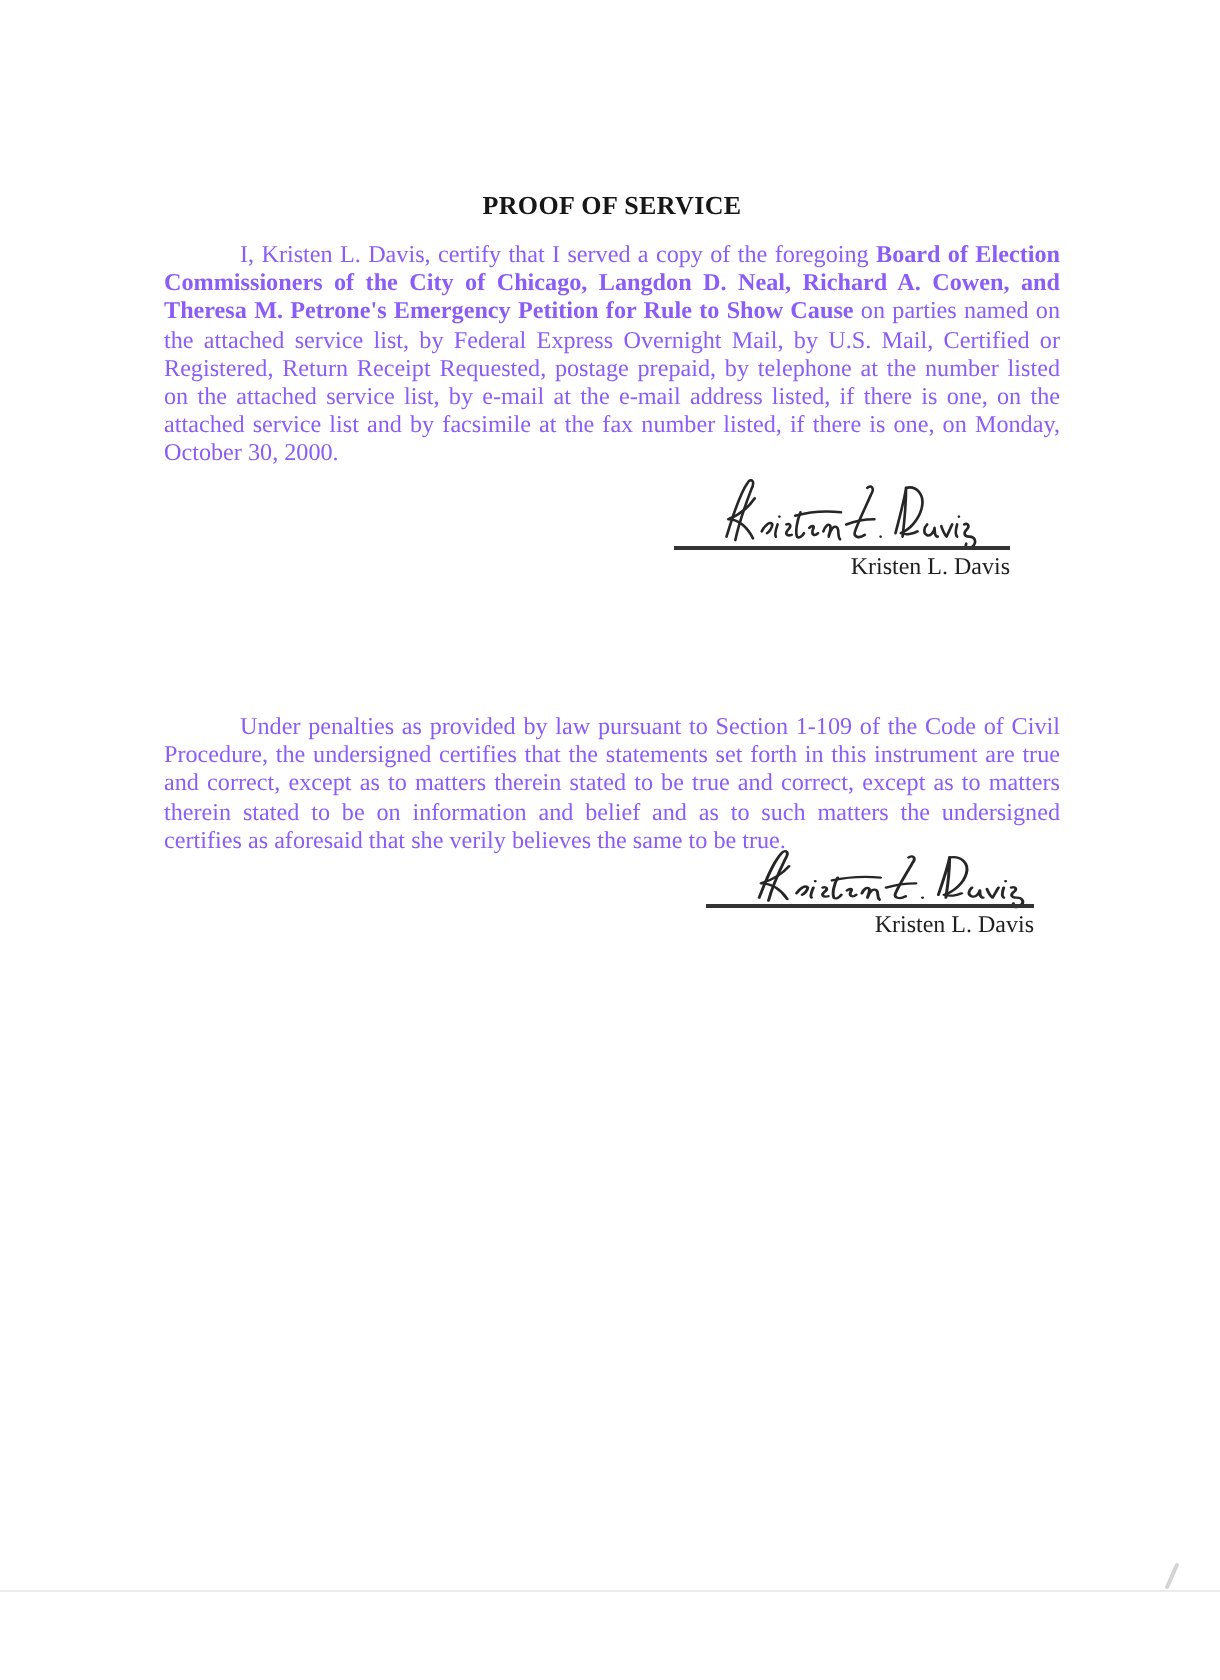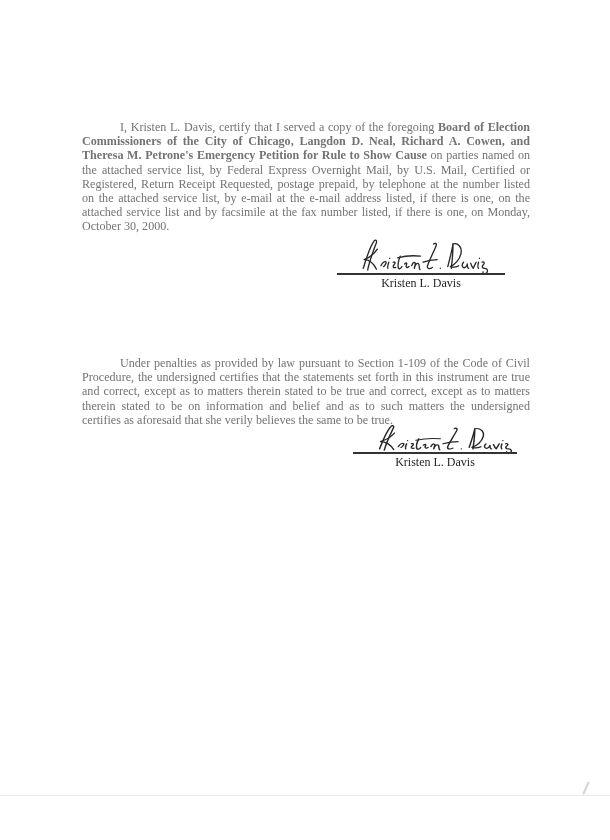--- a/index.html
+++ b/index.html
@@ -28,41 +28,41 @@
     color: #171717;
   }
   .para {
     position: absolute;
     left: 82px;
     width: 448px;
     font-size: 12.1px;
     line-height: 14.2px;
     text-align: justify;
     text-indent: 38px;
-    color: #737373;
+    color: #8b5cf6;
   }
   .para-1 { top: 120px; }
   .para-2 { top: 356px; }
   .bold-run { font-weight: bold; }
   .sig-script {
     position: absolute;
     pointer-events: none;
   }
   .sig-script-1 { left: 358px; top: 237px; width: 132px; height: 40px; }
   .sig-script-2 { left: 374px; top: 423px; width: 140px; height: 33px; }
   .sig-line {
     position: absolute;
     height: 1.5px;
     background: #333333;
   }
   .sig-line-1 { left: 337px; top: 273px; width: 168px; }
   .sig-line-2 { left: 353px; top: 452px; width: 164px; }
   .sig-name {
     position: absolute;
-    text-align: center;
+    text-align: right;
     font-size: 12px;
     color: #1f1f1f;
   }
   .sig-name-1 { left: 337px; top: 276px; width: 168px; }
   .sig-name-2 { left: 353px; top: 455px; width: 164px; }
   .scan-line {
     position: absolute;
     left: 0;
     top: 795px;
     width: 610px;
@@ -79,20 +79,21 @@
     transform: rotate(24deg);
     border-radius: 2px;
     opacity: 0.85;
   }
 </style>
 </head>
 <body>
 
 <div class="page">
 
+  <div class="doc-title">PROOF OF SERVICE</div>
 
   <div class="para para-1"><span>I, Kristen L. Davis, certify that I served a copy of the foregoing </span><span class="bold-run">Board of Election Commissioners of the City of Chicago, Langdon D. Neal, Richard A. Cowen, and Theresa M. Petrone's Emergency Petition for Rule to Show Cause</span><span> on parties named on the attached service list, by Federal Express Overnight Mail, by U.S. Mail, Certified or Registered, Return Receipt Requested, postage prepaid, by telephone at the number listed on the attached service list, by e-mail at the e-mail address listed, if there is one, on the attached service list and by facsimile at the fax number listed, if there is one, on Monday, October 30, 2000.</span></div>
 
   <svg class="sig-script sig-script-1" viewBox="0 0 150 46" preserveAspectRatio="none">
     <g fill="none" stroke="#262626" stroke-width="1.5" stroke-linecap="round" stroke-linejoin="round">
       <path d="M6,36 C9,26 13,12 18,5 C20,2 22.5,4 20,9 C17,17 13,28 11,38"></path>
       <path d="M22,14 C18,20 12,24 7,26 C13,26 18,31 21,37"></path>
       <path d="M26,33 C28,29 31,27 32,29 C32,31 30,33.5 29,34"></path>
       <path d="M35,29 C34,32 33.2,35 34,36"></path>
       <path d="M36,24.5 l0.02,0.02"></path>

